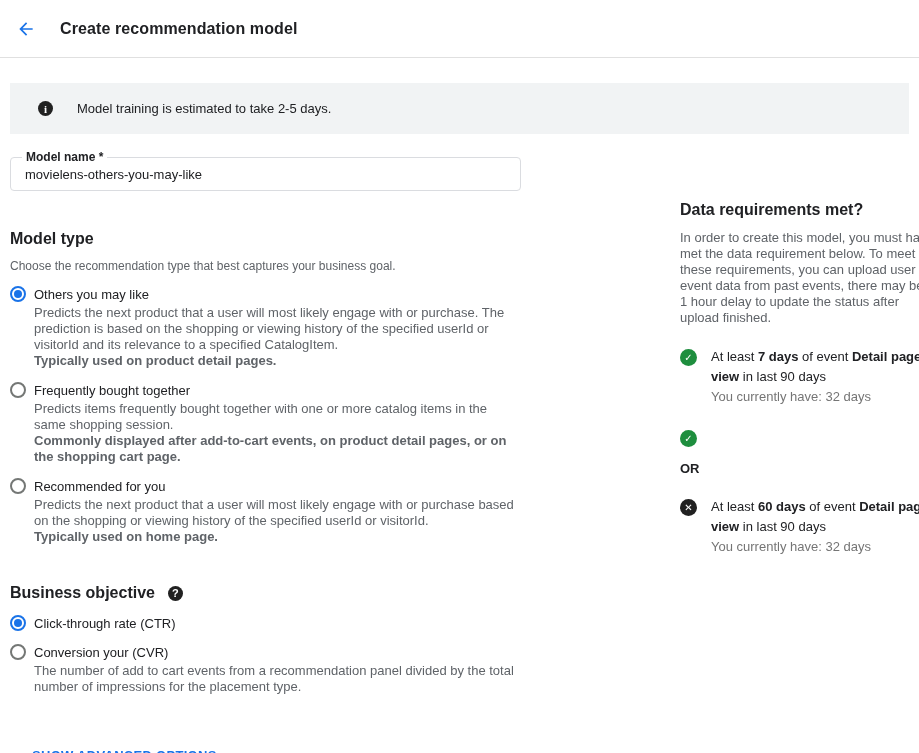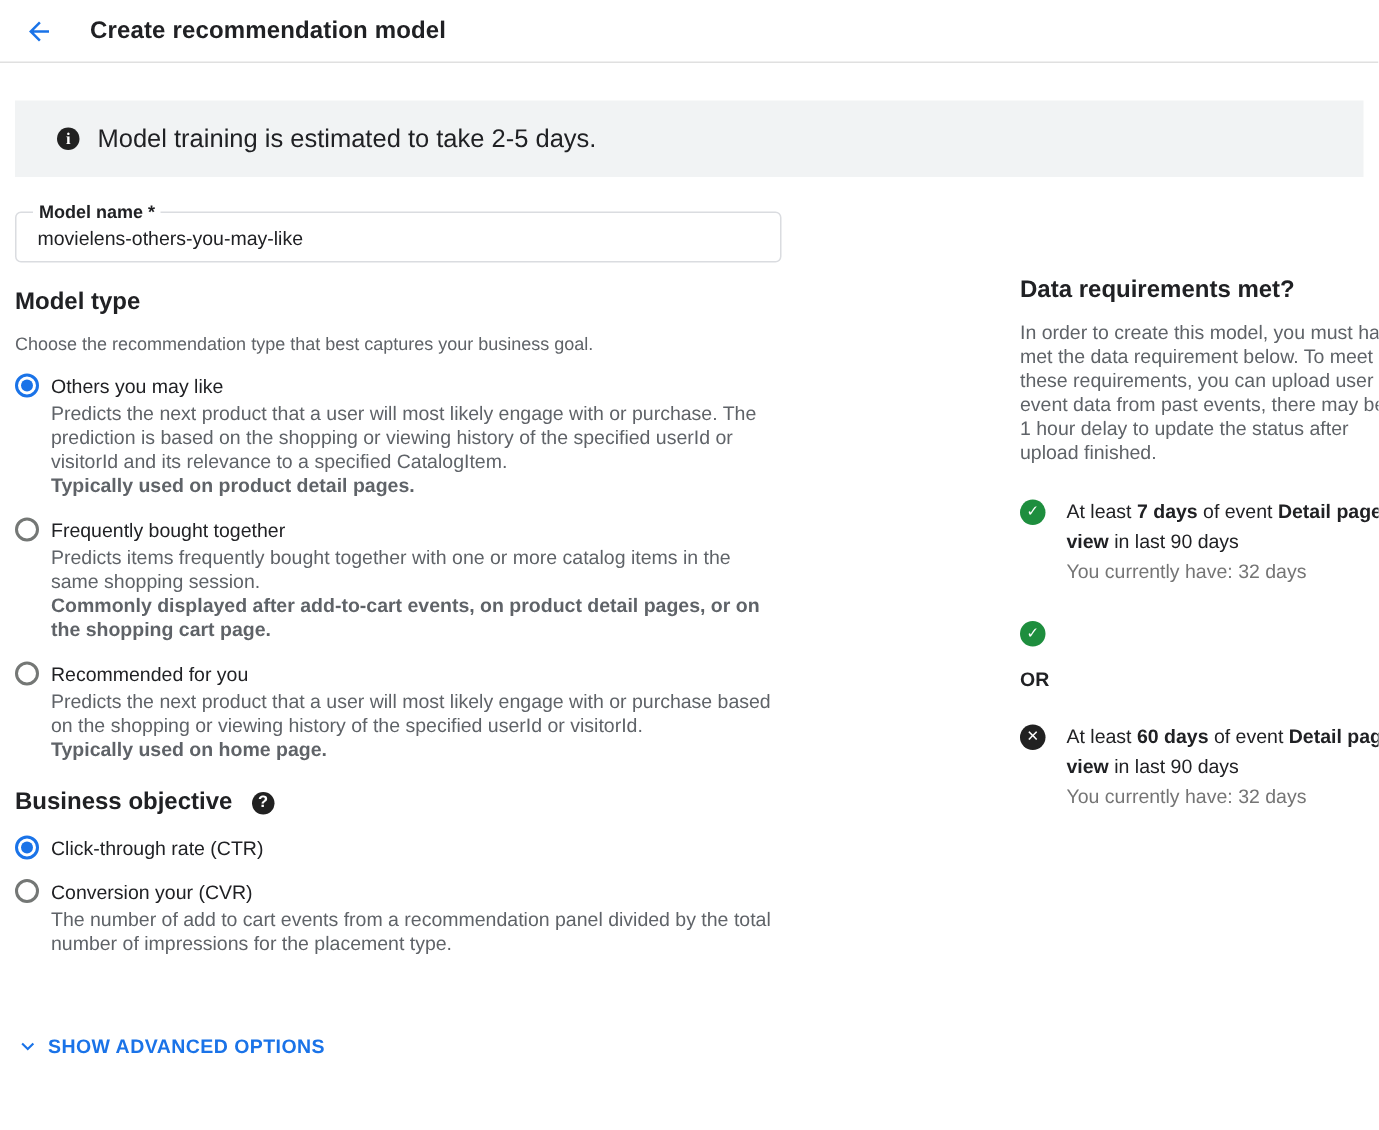--- a/index.html
+++ b/index.html
@@ -1,41 +1,41 @@
 <!DOCTYPE html>
 <html><head>
 <meta charset="utf-8">
 <style>
   * { margin:0; padding:0; box-sizing:border-box; }
   html,body { width:919px; height:753px; background:#fff; overflow:hidden;
     font-family:"Liberation Sans","DejaVu Sans",sans-serif; color:#202124; }
 
   
-  .header { height:42px; display:flex; align-items:center; border-bottom:1px solid #e0e0e0; padding-left:14px; }
+  .header { height:58px; display:flex; align-items:center; border-bottom:1px solid #e0e0e0; padding-left:14px; }
   .back-btn { width:24px; height:24px; border:none; background:none; cursor:pointer; display:flex; align-items:center; justify-content:center; }
   .back-btn svg { width:20px; height:20px; fill:#1a73e8; }
   .page-title { font-size:16px; font-weight:bold; color:#202124; margin-left:22px; letter-spacing:.1px; }
 
   .main { position:relative; }
 
   
   .banner { margin:25px 10px 0 10px; height:51px; background:#f1f3f4; display:flex; align-items:center; padding-left:28px; }
   .info-icon { width:15px; height:15px; border-radius:50%; background:#212121; color:#fff; font-size:11px; font-weight:bold;
     display:flex; align-items:center; justify-content:center; font-family:"Liberation Serif",serif; }
-  .banner-text { margin-left:12px; font-size:17px;text-align:right; }
+  .banner-text { margin-left:24px; font-size:13px;text-align:right; }
 
   
   .form-col { margin-left:10px; width:511px; }
 
   .field-wrap { position:relative; margin-top:23px; }
   .field-label { position:absolute; top:-7px; left:12px; background:#fff; padding:0 4px; font-size:12px; color:#202124; font-weight:bold; }
   .text-input { width:100%; height:34px; border:1px solid #dadce0; border-radius:4px; padding:0 14px; font-size:13px;
     color:#202124; font-family:"Liberation Sans","DejaVu Sans",sans-serif; outline:none; }
 
-  .section-heading { font-size:16px; font-weight:bold; margin-top:18px; display:flex; align-items:center; }
+  .section-heading { font-size:16px; font-weight:bold; margin-top:39px; display:flex; align-items:center; }
   .section-sub { font-size:12px; color:#5f6368; margin-top:11px; }
 
   .help-icon { width:15px; height:15px; border-radius:50%; background:#212121; color:#fff; font-size:11px; font-weight:bold;
     display:inline-flex; align-items:center; justify-content:center; margin-left:13px; cursor:pointer; }
 
   .radio-option { margin-top:13px; }
   .radio-row { display:flex; align-items:center; cursor:pointer; }
   .radio { width:16px; height:16px; border-radius:50%; border:2px solid #747775; flex:none; position:relative; background:#fff; }
   .radio.selected { border-color:#1a73e8; }
   .radio.selected::after { content:""; position:absolute; left:2px; top:2px; width:8px; height:8px; border-radius:50%; background:#1a73e8; }

